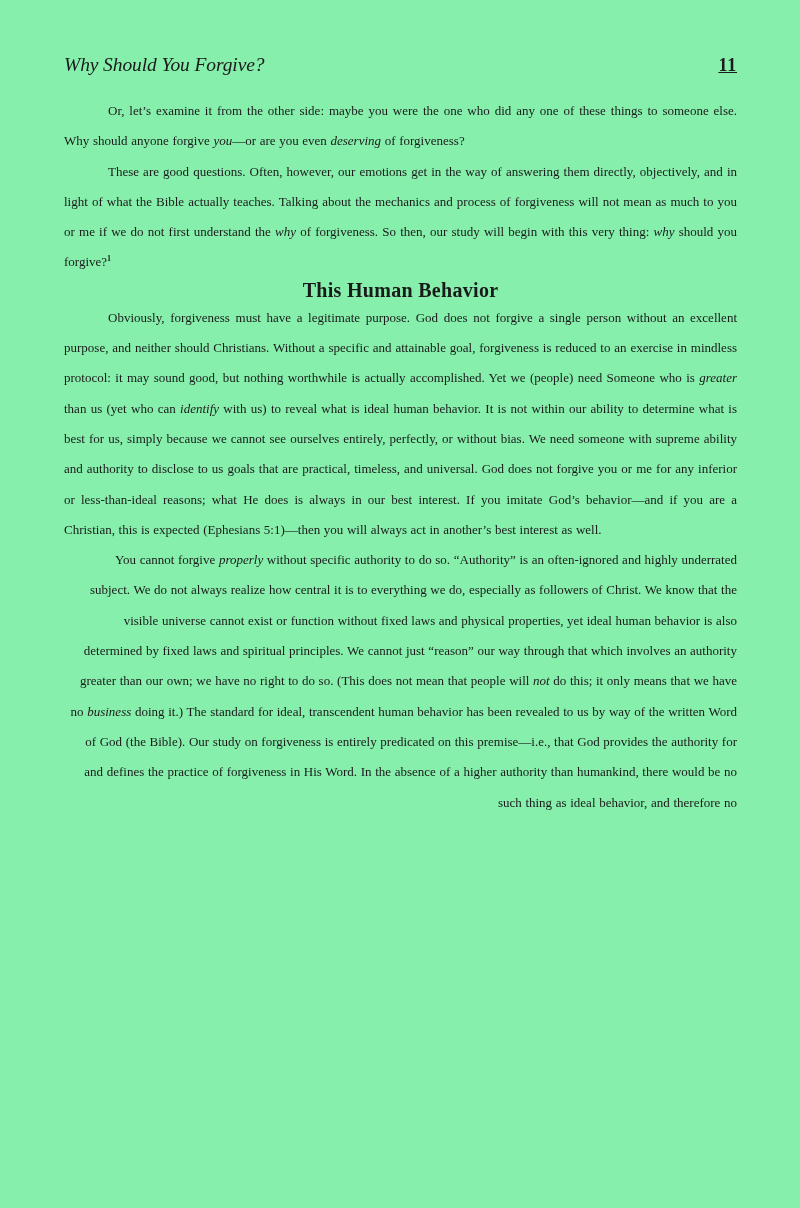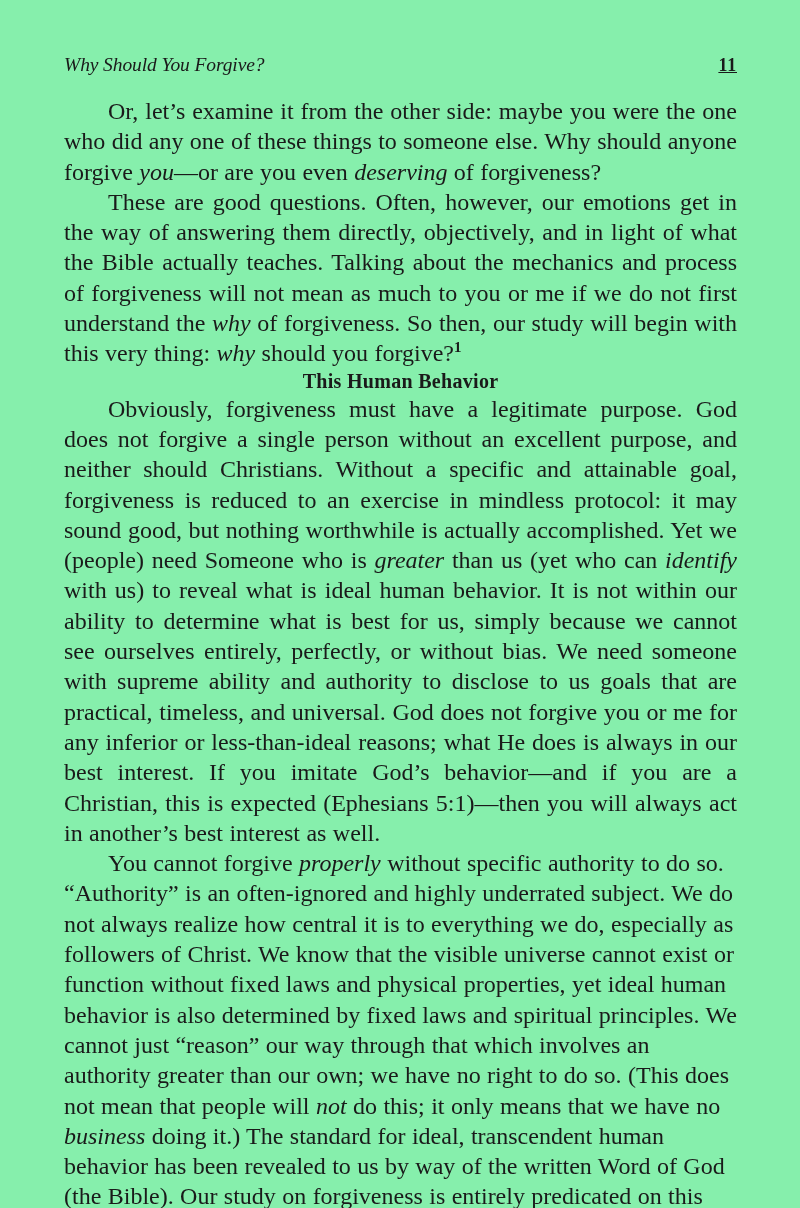--- a/index.html
+++ b/index.html
@@ -48,33 +48,33 @@
     letter-spacing: 0.8px;
     text-decoration: underline;
   }
 
   
   .body-text {
     margin-top: 12px;
   }
   p.para {
     margin: 0;
-    font-size: 24px;
+    font-size: 13px;
     line-height: 30.3px;
     text-align: justify;
     text-justify: inter-word;
     word-spacing: 0.4px;
     -webkit-hyphens: none;
     hyphens: none;
   }
   p.para.indent {
     text-indent: 44px;
   }
   p.para.last-loose {
-    text-align: left;
+    text-align: right;
   }
   em {
     font-style: italic;
   }
   sup.footnote-ref {
     font-size: 0.62em;
     vertical-align: super;
     line-height: 0;
     font-weight: bold;
   }

